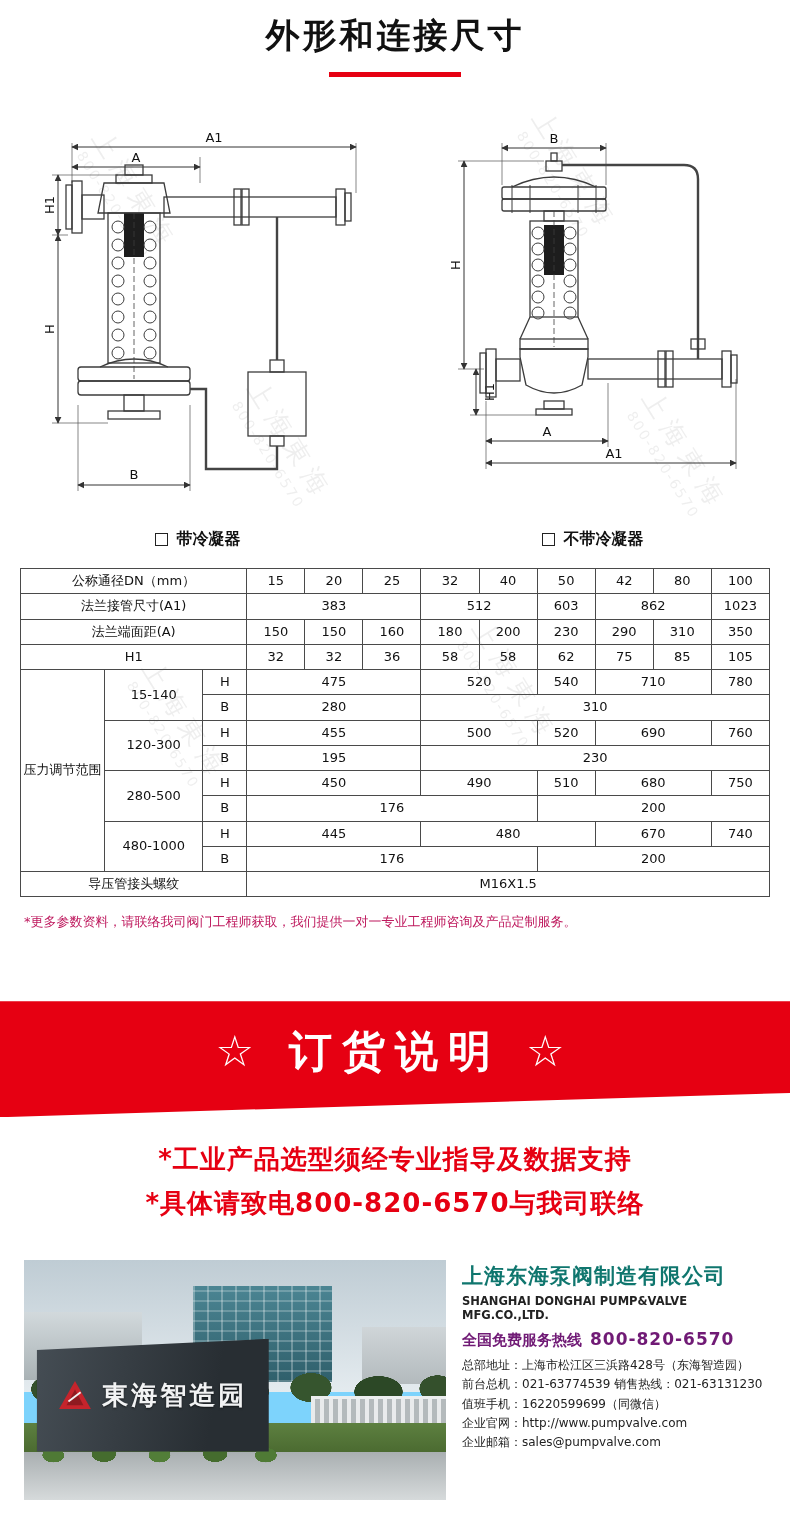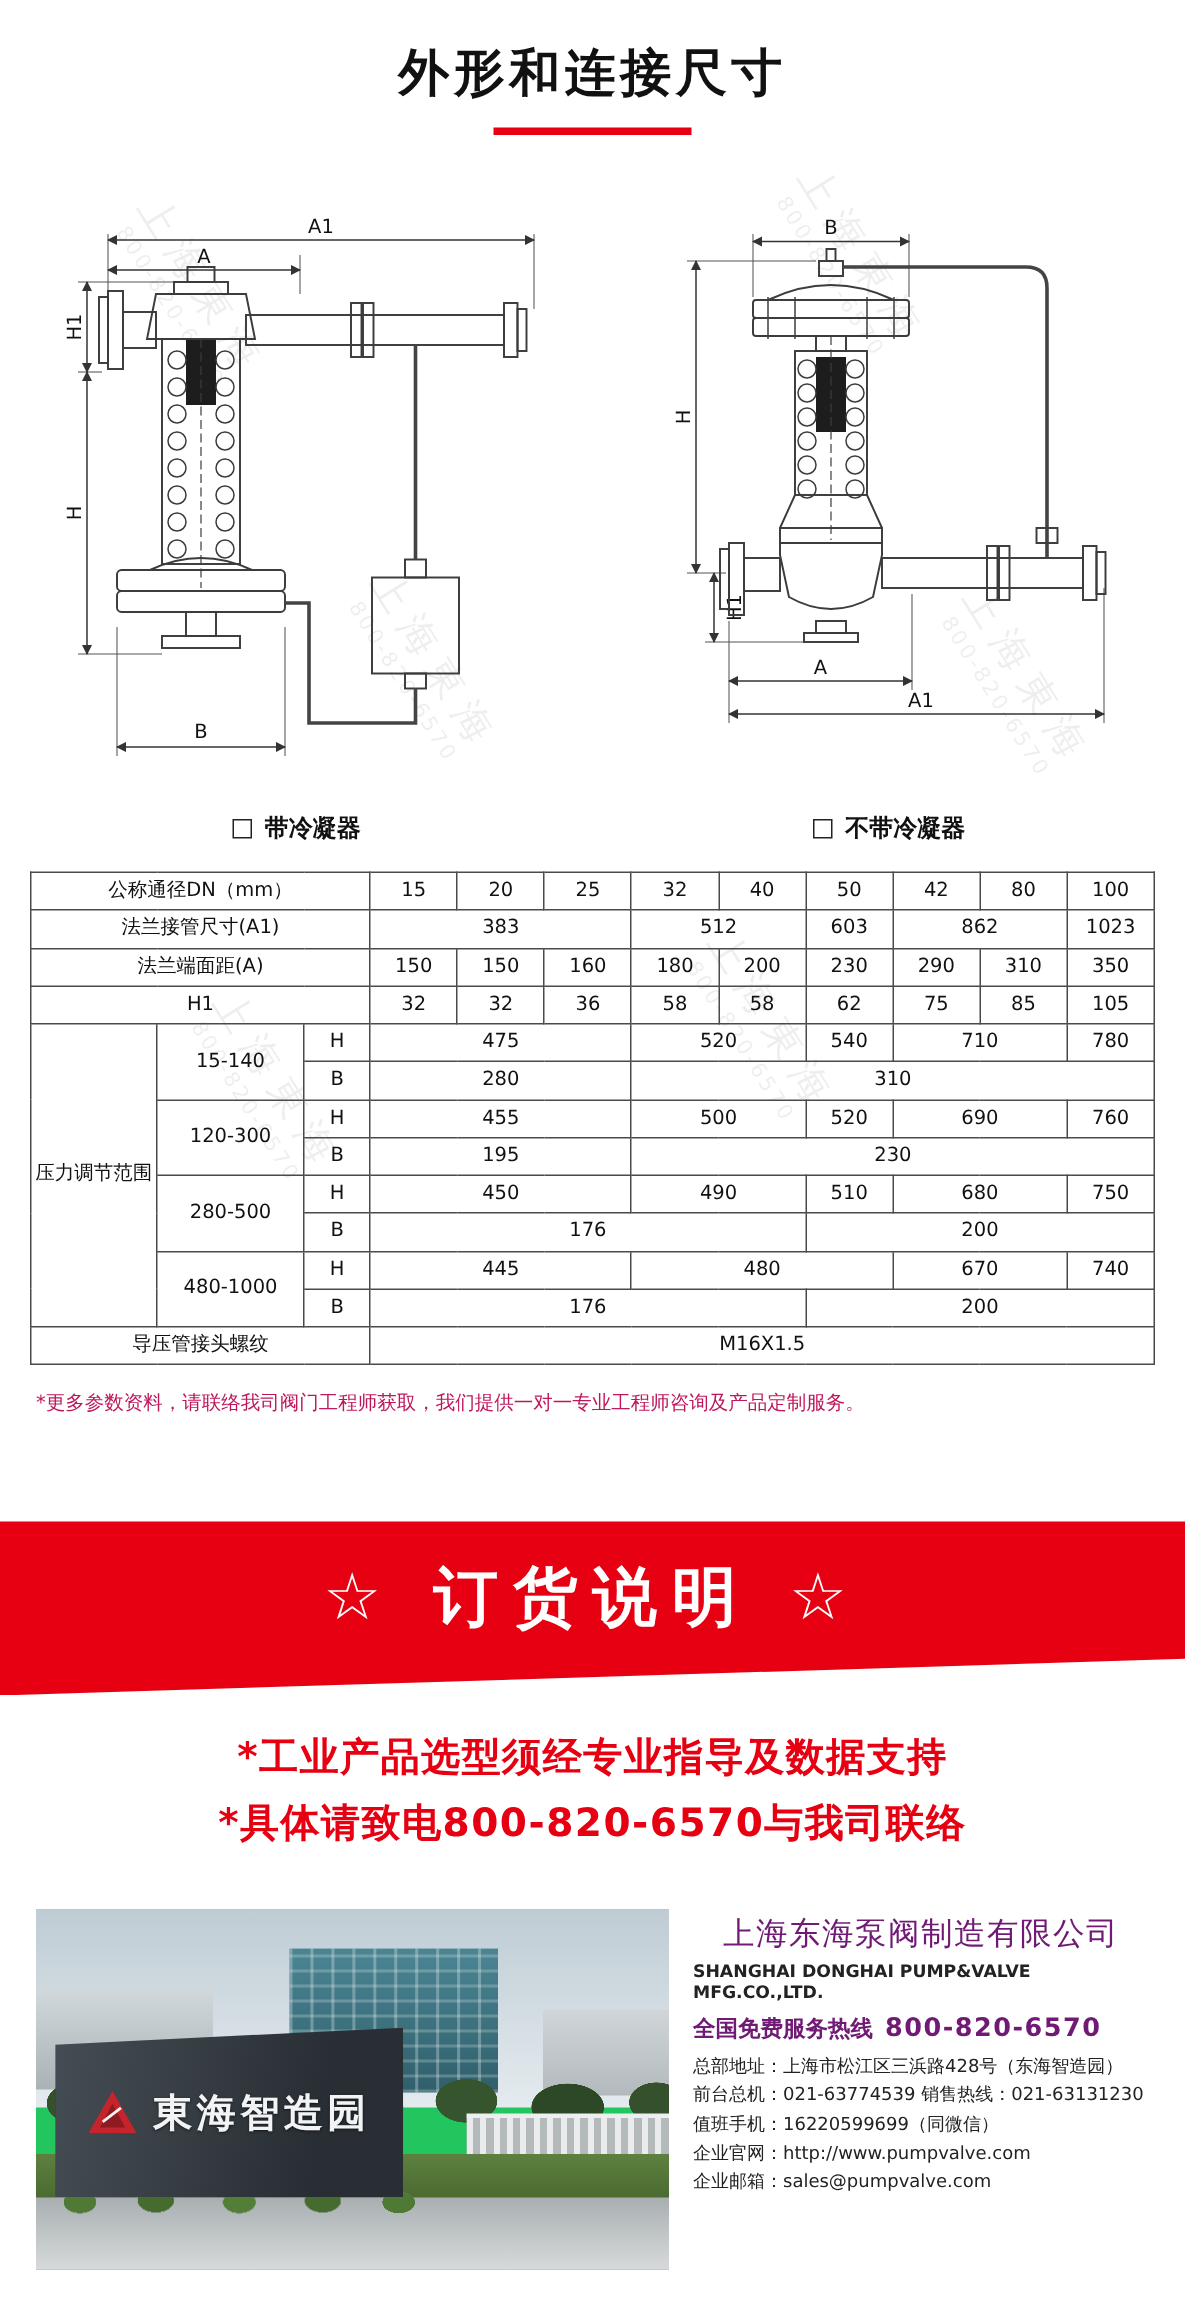--- a/index.html
+++ b/index.html
@@ -5,21 +5,21 @@
   * { margin:0; padding:0; box-sizing:border-box; }
   body { font-family:"DejaVu Sans","Liberation Sans",sans-serif; background:#fff; }
   .sheet { position:relative; width:790px; height:1536px; background:#fff; overflow:hidden; }
 
   
   .wm { position:absolute; opacity:0.07; color:#222; transform:rotate(58deg); text-align:center; pointer-events:none; z-index:1; }
   .wm-cn { font-size:26px; letter-spacing:8px; white-space:nowrap; }
   .wm-num { font-size:14px; letter-spacing:2px; white-space:nowrap; }
 
   
-  .page-title { padding-top:26px; text-align:center; font-size:34px; font-weight:700; color:#111; letter-spacing:3px; }
+  .page-title { padding-top:13px; text-align:center; font-size:34px; font-weight:700; color:#111; letter-spacing:3px; }
   .title-underline { width:132px; height:5px; background:#e60012; margin:13px auto 0; }
 
   
   .figures { position:relative; display:flex; justify-content:space-between; padding:0 38px; margin-top:40px; height:410px; z-index:2; }
   .fig text { font-size:13px; fill:#111; }
   .fig .dln { stroke:#333; stroke-width:1; }
   .fig .ext { stroke:#555; stroke-width:0.7; }
   .fig .ol  { fill:none; stroke:#3c3c3c; stroke-width:1.3; }
   .fig .thin{ fill:none; stroke:#3c3c3c; stroke-width:1; }
   .fig .fillDark { fill:#1d1d1d; stroke:none; }
@@ -38,21 +38,21 @@
 
   
   .banner { margin-top:70px; height:116px; background:#e60012; clip-path:polygon(0 0,100% 0,100% 79%,0 100%); display:flex; justify-content:center; }
   .banner span { color:#fff; font-size:43px; font-weight:700; letter-spacing:10px; margin-top:22px; }
 
   .notices { margin-top:20px; text-align:center; }
   .notices p { font-size:26px; font-weight:700; color:#e60012; line-height:1.7; letter-spacing:1px; }
 
   
   .company { display:flex; gap:16px; margin:34px 24px 0; }
-  .photo { position:relative; width:422px; height:240px; overflow:hidden; background:#22c55e; flex:none; }
+  .photo { position:relative; width:422px; height:240px; overflow:hidden; background:#7dd3fc; flex:none; }
   .ph-sky   { position:absolute; left:0; top:0; width:100%; height:55%; background:linear-gradient(#bfccd4,#e4ebef); }
   .ph-bldg-left { position:absolute; left:0; top:22%; width:28%; height:28%; background:linear-gradient(#d2d9dc,#a9b2b5); }
   .ph-bldg-glass { position:absolute; left:40%; top:11%; width:33%; height:40%;
       background:repeating-linear-gradient(90deg,rgba(255,255,255,.28) 0 2px,transparent 2px 14px),
                  repeating-linear-gradient(0deg,rgba(255,255,255,.22) 0 2px,transparent 2px 10px),
                  linear-gradient(180deg,#4b8593,#2f5f6b); }
   .ph-bldg-right { position:absolute; right:0; top:28%; width:20%; height:24%; background:linear-gradient(#cfd5d8,#b3babd); }
   .ph-trees { position:absolute; left:0; top:42%; width:100%; height:22%;
       background:
       radial-gradient(ellipse 30px 22px at 6% 55%, #34502c 60%, transparent 61%),
@@ -73,21 +73,21 @@
       radial-gradient(ellipse 18px 12px at 52% 60%, #527e38 60%, transparent 61%),
       radial-gradient(ellipse 20px 13px at 74% 55%, #456c2e 60%, transparent 61%),
       radial-gradient(ellipse 18px 12px at 94% 60%, #4f7a35 60%, transparent 61%); }
   .ph-sign { position:absolute; left:3%; top:33%; width:55%; height:47%;
       background:linear-gradient(100deg,#454d54,#282e33 75%);
       clip-path:polygon(0 10%,100% 0,100% 100%,0 100%);
       display:flex; align-items:center; justify-content:center; gap:10px; box-shadow:0 3px 6px rgba(0,0,0,.35); }
   .sign-text { color:#f2f3f4; font-size:26px; font-weight:700; letter-spacing:3px; text-shadow:0 1px 2px rgba(0,0,0,.6); white-space:nowrap; }
 
   .info { padding-top:2px; }
-  .cname { font-size:21px; font-weight:400; color:#701a75; letter-spacing:1px;text-align:center; }
+  .cname { font-size:21px; font-weight:700; color:#0f766e; letter-spacing:1px; }
   .cname-en { font-size:11.5px; font-weight:700; color:#222; margin-top:4px; }
   .hotline { margin-top:7px; font-size:15px; font-weight:700; color:#701a75; }
   .hotline .hot-num { font-size:17px; margin-left:8px; letter-spacing:1px; }
   .details { margin-top:6px; }
   .details div { font-size:12px; color:#222; line-height:1.62; white-space:nowrap; }
 </style>
 </head>
 <body>
 
 <div class="sheet">

